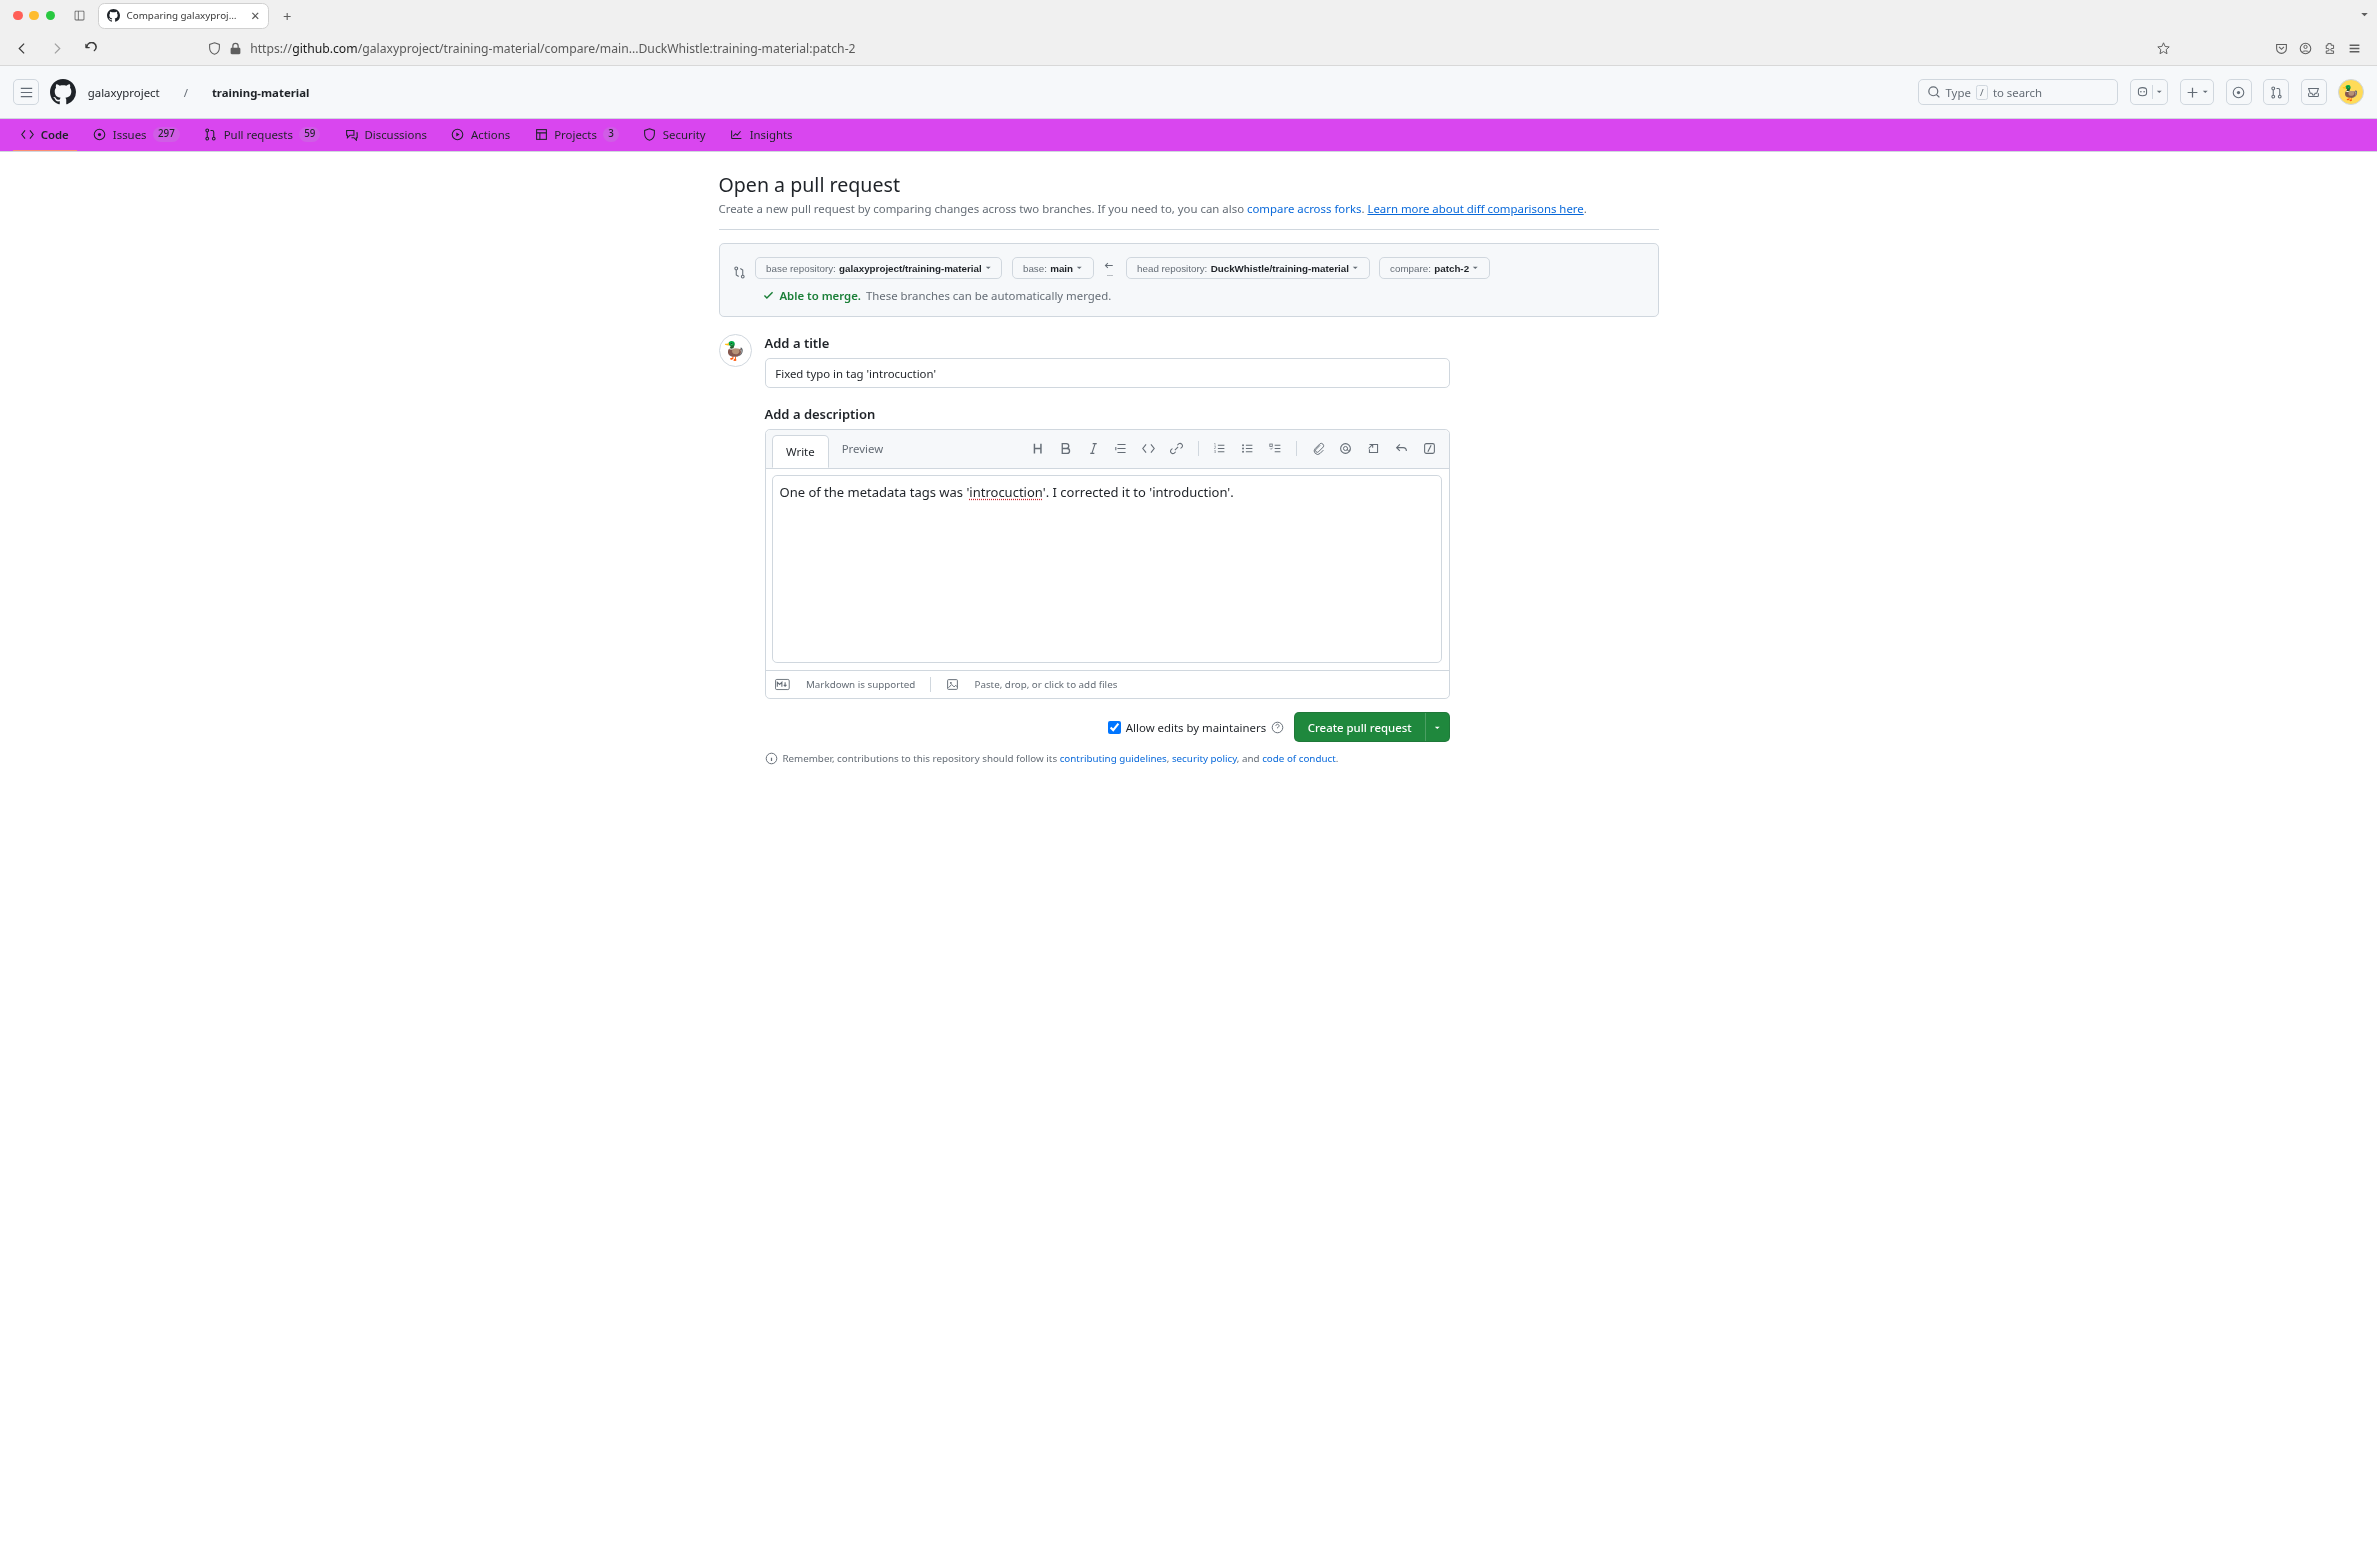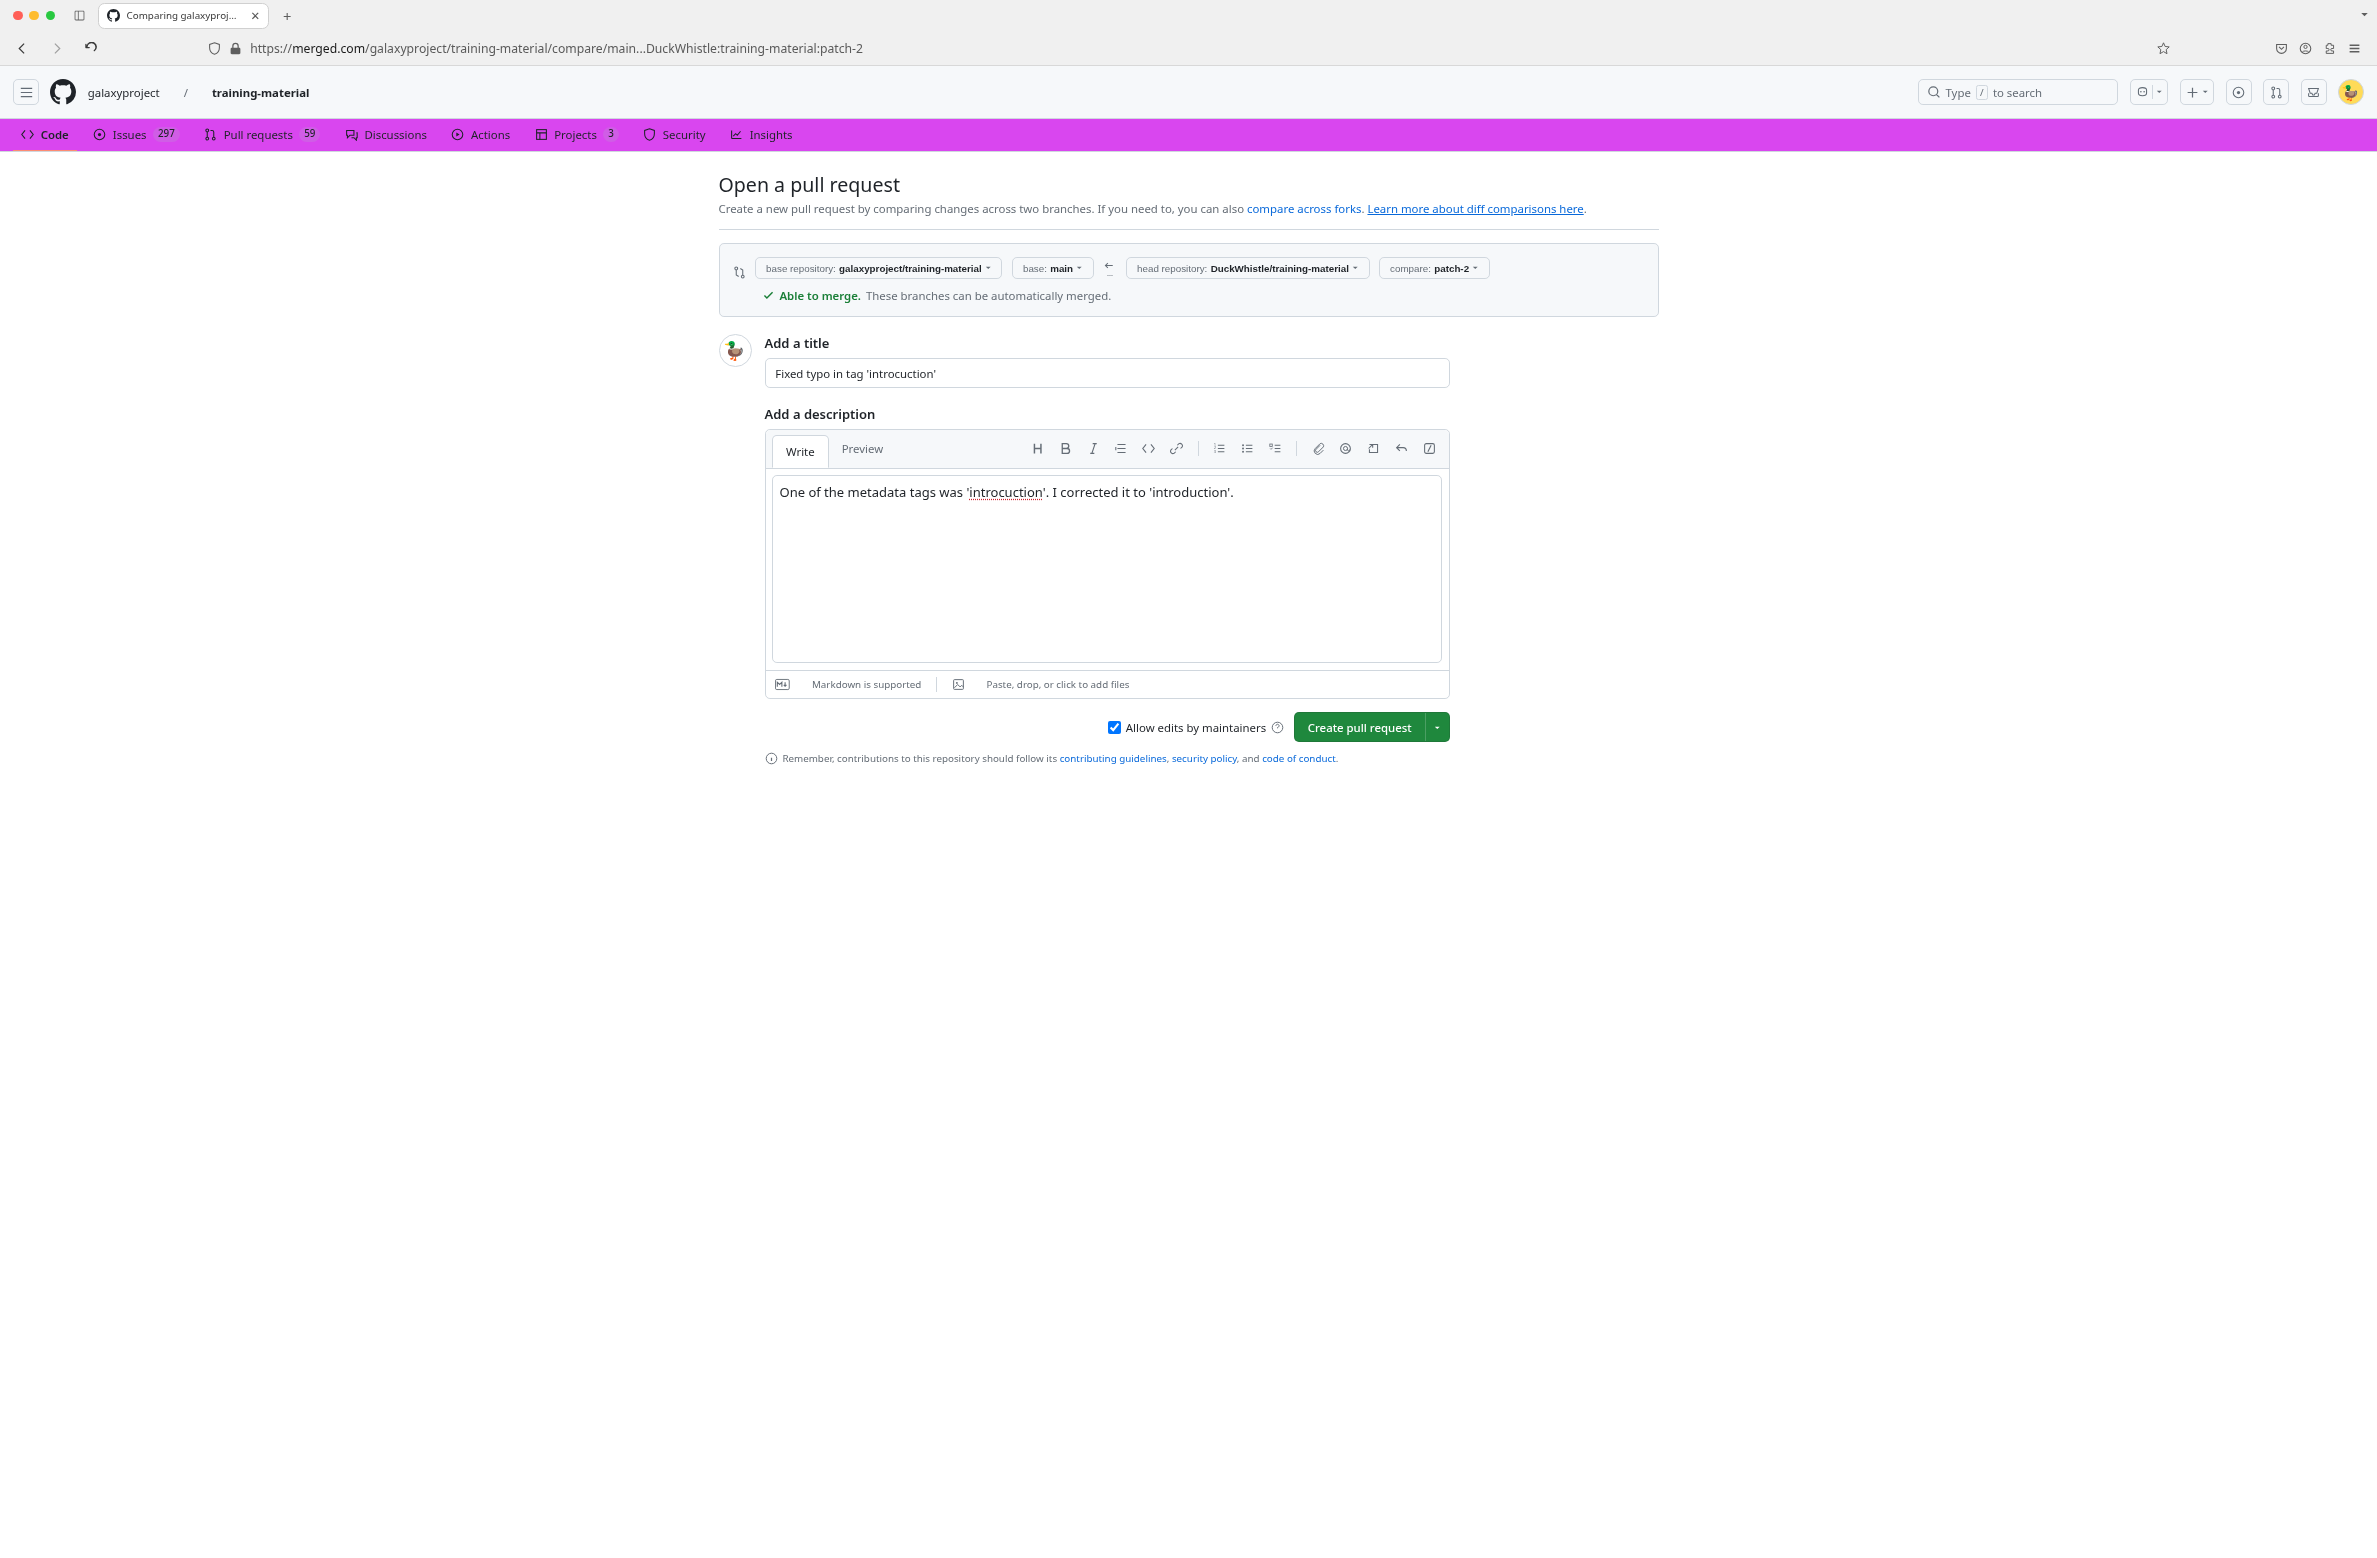--- a/index.html
+++ b/index.html
@@ -506,21 +506,21 @@
       gap: 14.7px;
       padding: 6.5px 9.8px;
       font-size: 9.8px;
       color: #656d76;
       border-top: 0.8px solid #d0d7de;
     }
 
     .footer-item {
       display: flex;
       align-items: center;
-      gap: 22px;
+      gap: 16px;
     }
 
     .footer-divider {
       width: 0.8px;
       height: 14.7px;
       background: #d0d7de;
     }
 
     .submit-row {
       display: flex;
@@ -645,21 +645,21 @@
     <div class="url-box">
       <div class="url-icons">
         <svg viewBox="0 0 16 16">
             <path d="M8 1l6 2v4c0 4-2.5 7-6 8-3.5-1-6-4-6-8V3l6-2z" fill="none" stroke="currentColor" stroke-width="1.3"></path>
           </svg>
         <svg viewBox="0 0 16 16">
             <path d="M4 7V5a4 4 0 118 0v2h.5c.83 0 1.5.67 1.5 1.5v5c0 .83-.67 1.5-1.5 1.5h-9C2.67 15 2 14.33 2 13.5v-5C2 7.67 2.67 7 3.5 7H4zm1.5 0h5V5a2.5 2.5 0 00-5 0v2z"></path>
           </svg>
       </div>
       <span class="url-text">
-        <span>https://</span><span class="domain-part">merged.com</span><span>/galaxyproject/training-material/compare/main...DuckWhistle:training-material:patch-2</span>
+        <span>https://</span><span class="domain-part">github.com</span><span>/galaxyproject/training-material/compare/main...DuckWhistle:training-material:patch-2</span>
       </span>
     </div>
     <div class="right-icons">
       <svg viewBox="0 0 16 16">
           <path d="M8 1l2 4.5 5 .5-3.7 3.4 1 5-4.3-2.6L3.7 14.4l1-5L1 6l5-.5L8 1z" fill="none" stroke="currentColor" stroke-width="1.2"></path>
         </svg>
       <div style="width:82px"></div>
       <svg viewBox="0 0 16 16">
           <path d="M2 3h12v5a6 6 0 01-12 0V3z" fill="none" stroke="currentColor" stroke-width="1.3"></path>
           <path d="M5 6l3 3 3-3" fill="none" stroke="currentColor" stroke-width="1.3"></path>

